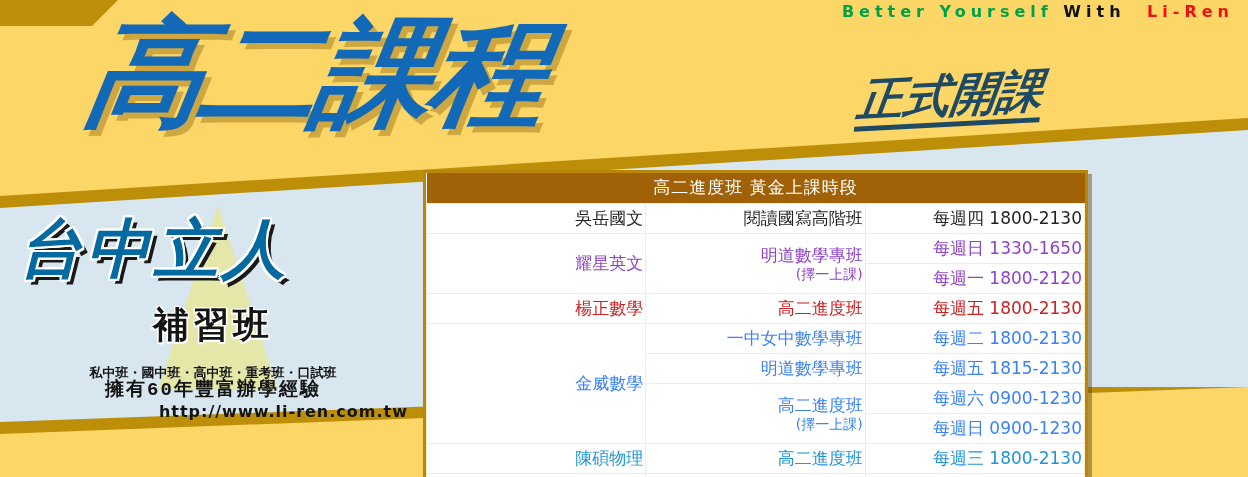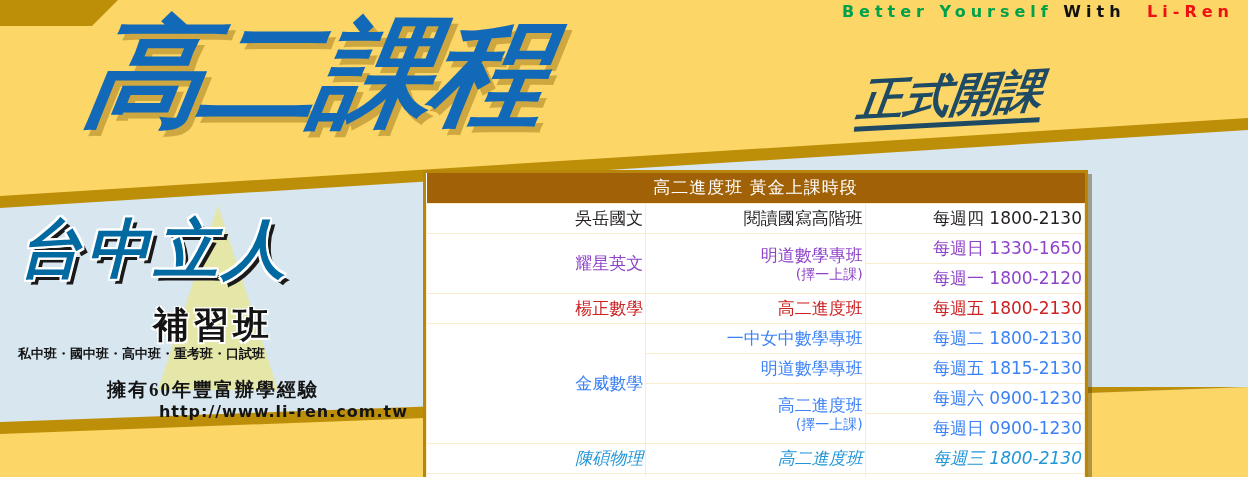--- a/index.html
+++ b/index.html
@@ -104,31 +104,32 @@
   }
   .logo-sub{
     position:absolute;left:0;top:98px;width:390px;
     text-align:center;
     font-size:36px;line-height:44px;font-weight:bold;
     color:#141414;letter-spacing:4px;white-space:nowrap;
     text-shadow:-1.5px -1.5px 0 #fff,1.5px -1.5px 0 #fff,-1.5px 1.5px 0 #fff,1.5px 1.5px 0 #fff;
     font-family:"DejaVu Sans","Liberation Sans",sans-serif;
   }
   .logo-classes{
-    position:absolute;left:0;top:141px;width:390px;
+    position:absolute;left:0;top:160px;width:390px;
+    text-align:center;
     font-size:13px;line-height:16px;font-weight:bold;
     color:#141414;letter-spacing:0px;white-space:nowrap;
     font-family:"DejaVu Sans","Liberation Sans",sans-serif;
   }
   .logo-exp{
     position:absolute;left:0;top:173px;width:390px;
     text-align:center;
     font-size:19px;line-height:24px;font-weight:bold;
     color:#141414;letter-spacing:2px;white-space:nowrap;
-    font-family:Liberation Serif, serif;
+    font-family:Liberation Mono, monospace;
   }
   .logo-url{
     position:absolute;left:0;top:196px;width:390px;
     text-align:right;
     font-size:16px;line-height:22px;font-weight:bold;
     color:#141414;letter-spacing:1px;white-space:nowrap;
     font-family:"DejaVu Sans","Liberation Sans",sans-serif;
   }
 
   
@@ -164,21 +165,21 @@
   }
   td.c-teacher{width:126px;}
   td.c-course{width:243px;}
   td.c-time{width:290px;}
   .sub-note{font-size:14px;display:block;line-height:17px;}
 
   .c-black{color:#231f20;}
   .c-purple{color:#8e44c8;}
   .c-red{color:#cc2222;}
   .c-green{color:#3b82f6;}
-  .c-blue{color:#2196d6;font-style:italic;}
+  .c-blue{color:#2196d6;}
   .c-orange{color:#f5803e;}
 </style>
 </head>
 <body>
 
 <div id="root">
 
   <div class="banner-yellow"></div>
   <div class="banner-gold"></div>
   <div class="banner-tab"></div>

